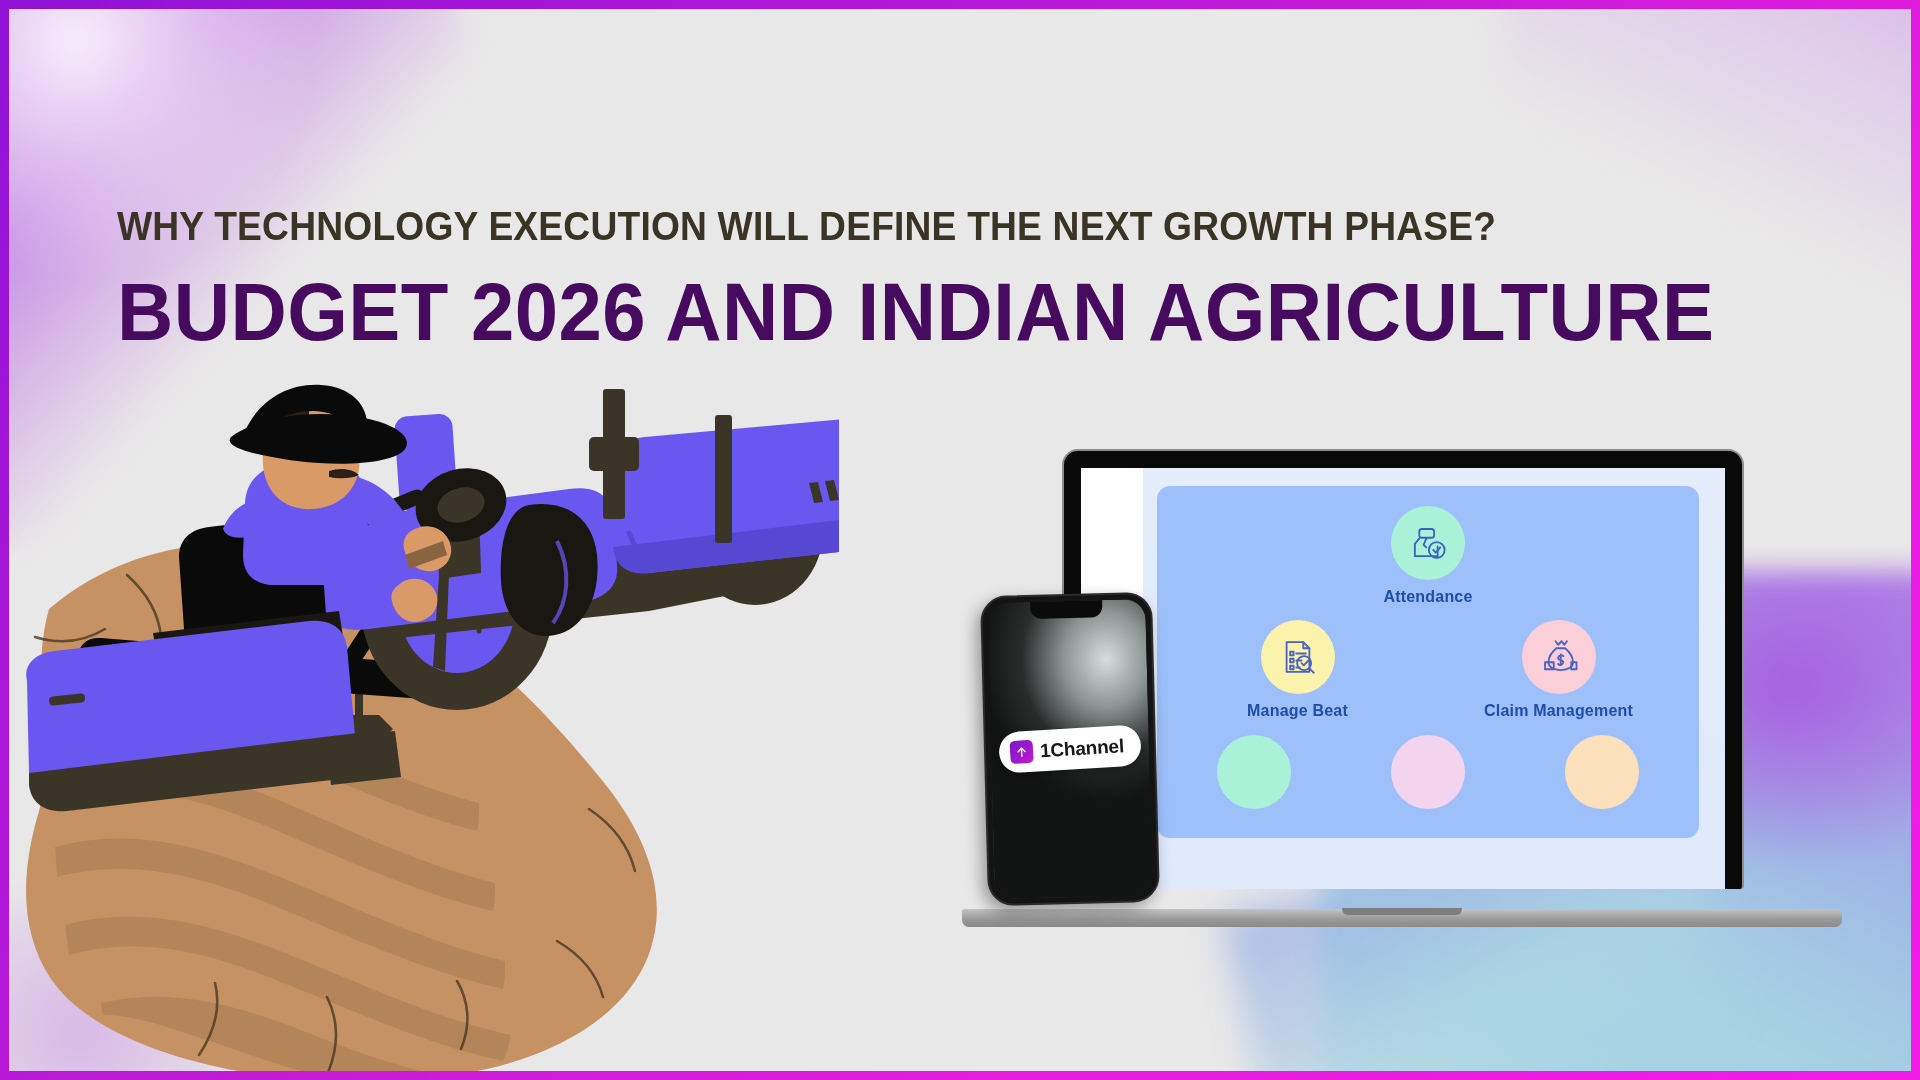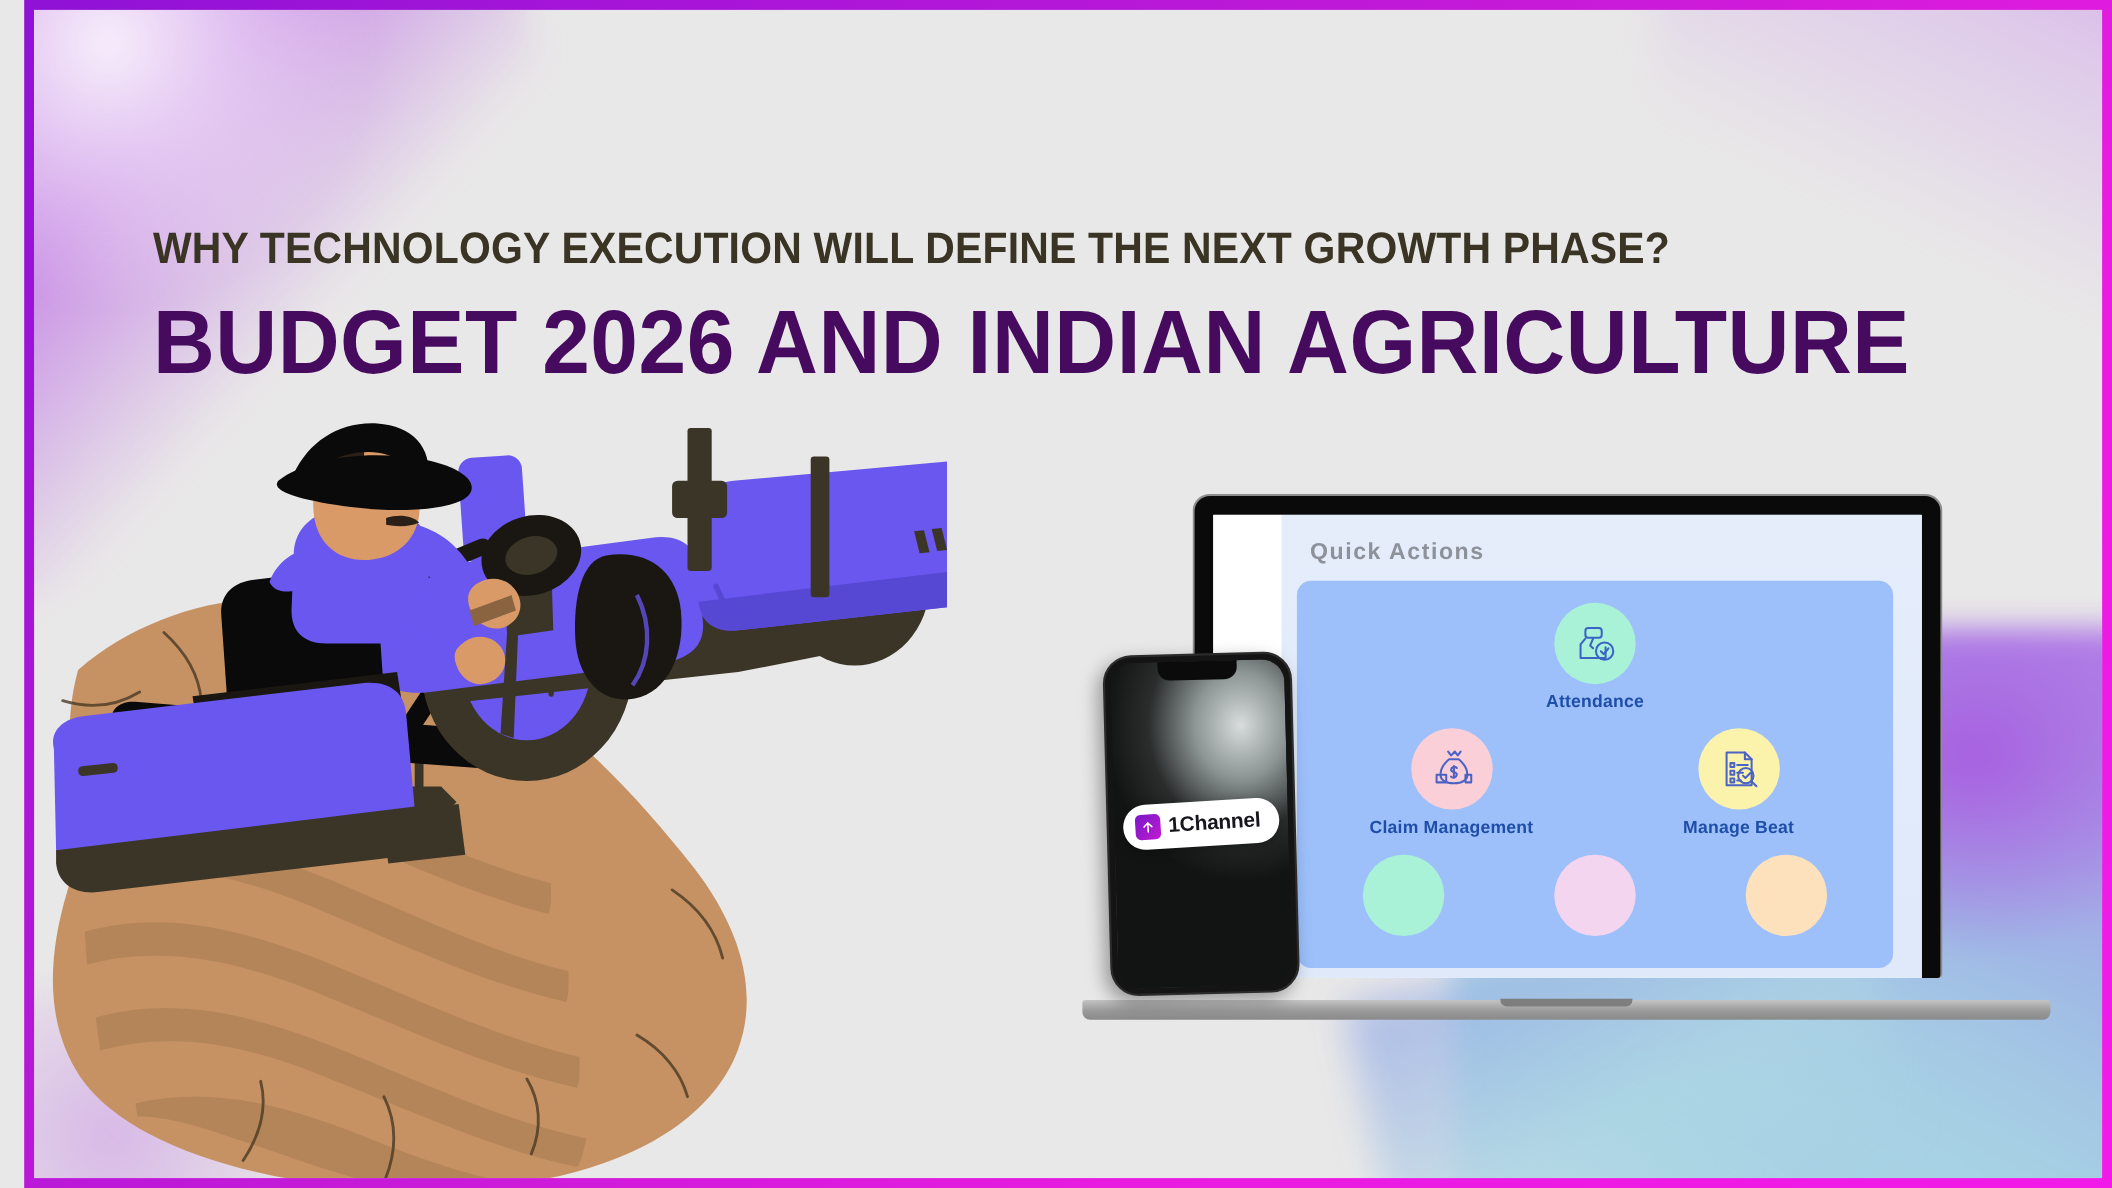--- a/index.html
+++ b/index.html
@@ -8,21 +8,20 @@
     font-family:"Liberation Sans", sans-serif;
     background:#e9e8e8;
     position:relative;
   }
 
   
   #frame {
     position:absolute; inset:0;
     background:linear-gradient(135deg,#8f12d6 0%,#a515d8 18%,#c41ad8 45%,#e81ce0 70%,#f21ae8 100%);
     padding:9px;
-    margin-left:22px;
   }
   #canvas {
     position:relative; width:100%; height:100%;
     background:#e9e8e8;
     overflow:hidden;
   }
 
   
   .wash { position:absolute; pointer-events:none; }
 
@@ -358,21 +357,20 @@
 
   <div id="devices">
 
     <div id="laptop">
       <div id="laptop-lid">
         <div id="laptop-screen">
 
           <div id="app">
             <div id="app-rail"></div>
             <div id="app-body">
-              <div id="quick-actions-title">Quick Actions</div>
 
               <div id="actions-card">
 
                 <div class="action-row">
                   <div class="action-tile">
                     <div class="tile-circle" style="background:#a9f2d8">
                       <svg viewBox="0 0 48 48" fill="none" stroke="#3a63c4" stroke-width="2.1" stroke-linecap="round" stroke-linejoin="round">
                         <path d="M17 8h11a3 3 0 0 1 3 3v4a3 3 0 0 1-3 3H17a3 3 0 0 1-3-3v-4a3 3 0 0 1 3-3z"></path>
                         <path d="M14 19l-5 6v14h26V28"></path>
                             <path d="M22 19l-3 7 3 3"></path>
@@ -380,50 +378,50 @@
                             <path d="M30 32l3 3 5-6"></path>
                       </svg>
                     </div>
                     <div class="tile-label">Attendance</div>
                   </div>
 
 
                 </div>
 
                 <div class="action-row">
-                  <div class="action-tile">
-                    <div class="tile-circle" style="background:#fbcfd8">
-                      <svg viewBox="0 0 48 48" fill="none" stroke="#4a63c4" stroke-width="2.1" stroke-linecap="round" stroke-linejoin="round">
-                        <path d="M20 6l3 4 4-4 3 4 3-4"></path>
-                            <path d="M21 14h10c6 5 9 11 9 16s-5 9-14 9-14-4-14-9 3-11 9-16z"></path>
-                        <path d="M26 21v12M29 23a3.5 3.5 0 0 0-6 2c0 3.5 6 1.5 6 5a3.5 3.5 0 0 1-6 2"></path>
-                        <path d="M8 30h10v8H8z"></path>
-                            <path d="M38 30h6v8h-6z"></path>
-                      </svg>
-                    </div>
-                    <div class="tile-label">Claim Management</div>
-                  </div>
-
                   <div class="action-tile">
                     <div class="tile-circle" style="background:#fbf3ac">
                       <svg viewBox="0 0 48 48" fill="none" stroke="#4a63c4" stroke-width="2.1" stroke-linecap="round" stroke-linejoin="round">
                         <path d="M11 7h19l7 7v27H11z"></path>
                             <path d="M30 7v7h7"></path>
                         <rect x="15" y="18" width="4" height="4"></rect>
                             <rect x="15" y="26" width="4" height="4"></rect>
                             <rect x="15" y="34" width="4" height="4"></rect>
                         <path d="M22 20h11M22 28h6M22 36h4"></path>
                         <circle cx="31" cy="31" r="8"></circle>
                             <path d="M28 31l2.5 2.5L36 28"></path>
                             <path d="M37 37l5 5"></path>
                       </svg>
                     </div>
                     <div class="tile-label">Manage Beat</div>
                   </div>
 
+                  <div class="action-tile">
+                    <div class="tile-circle" style="background:#fbcfd8">
+                      <svg viewBox="0 0 48 48" fill="none" stroke="#4a63c4" stroke-width="2.1" stroke-linecap="round" stroke-linejoin="round">
+                        <path d="M20 6l3 4 4-4 3 4 3-4"></path>
+                            <path d="M21 14h10c6 5 9 11 9 16s-5 9-14 9-14-4-14-9 3-11 9-16z"></path>
+                        <path d="M26 21v12M29 23a3.5 3.5 0 0 0-6 2c0 3.5 6 1.5 6 5a3.5 3.5 0 0 1-6 2"></path>
+                        <path d="M8 30h10v8H8z"></path>
+                            <path d="M38 30h6v8h-6z"></path>
+                      </svg>
+                    </div>
+                    <div class="tile-label">Claim Management</div>
+                  </div>
+
                 </div>
 
                 <div class="action-row">
                   <div class="action-tile">
                     <div class="tile-circle" style="background:#a9f2d8"></div>
                   </div>
                   <div class="action-tile">
                     <div class="tile-circle" style="background:#f3d5f0"></div>
                   </div>
                   <div class="action-tile">

